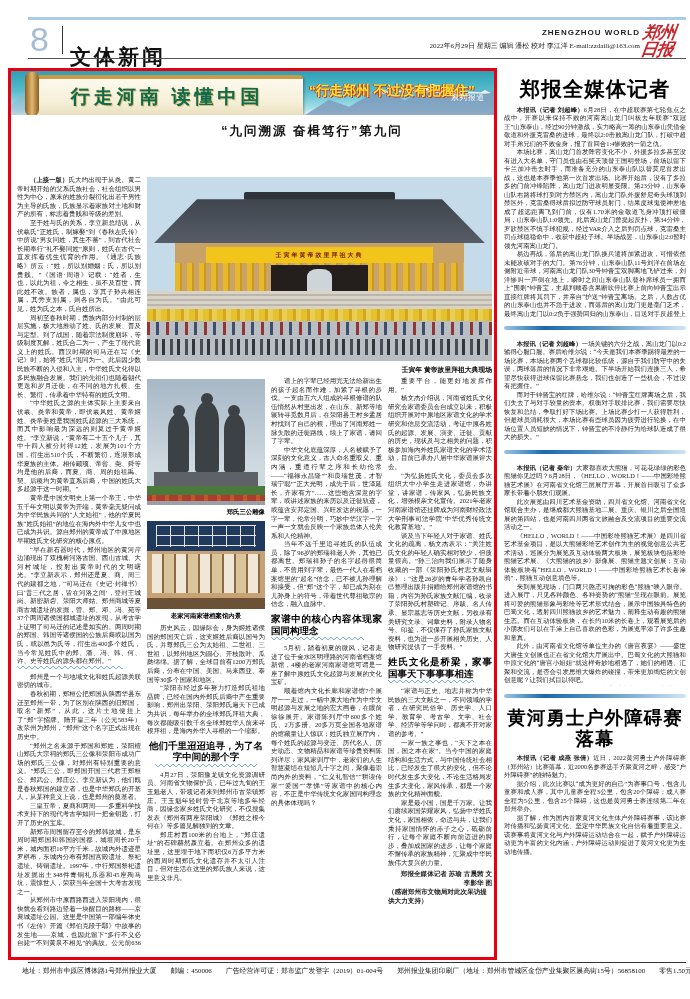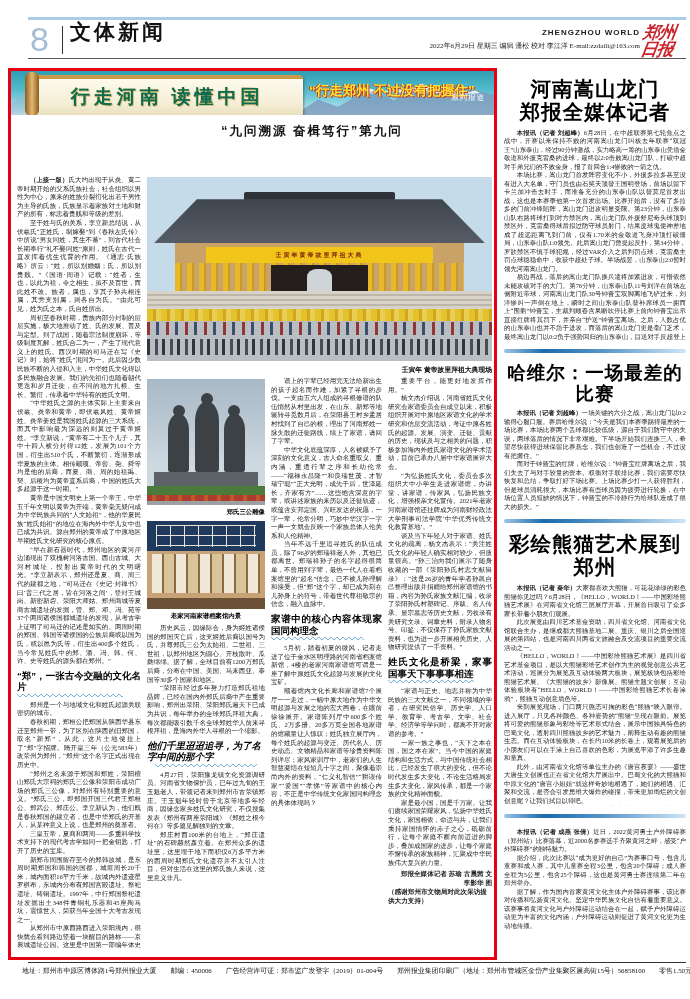--- a/index.html
+++ b/index.html
@@ -3,30 +3,30 @@
 <meta charset="utf-8">
 <style>
   html,body{margin:0;padding:0;}
   body{width:690px;height:999px;background:#ffffff;position:relative;overflow:hidden;
        font-family:"Liberation Serif",serif;color:#1a1a1a;}
   .abs{position:absolute;}
   
   .top-rule{left:28px;top:17px;width:658px;height:3px;background:#a9cce9;}
   .page-num{left:30px;top:20px;font-family:"Liberation Sans",sans-serif;font-size:34px;color:#a5bdd4;font-weight:400;}
   .head-div{left:62px;top:26px;width:1px;height:28px;background:#333;}
-  .section-name{left:70px;top:18px;font-family:"Liberation Sans",sans-serif;font-size:21px;font-weight:bold;letter-spacing:3px;color:#111;}
+  .section-name{left:70px;top:43px;font-family:"Liberation Sans",sans-serif;font-size:21px;font-weight:bold;letter-spacing:3px;color:#111;}
   .mast-en{right:50px;top:28px;font-family:"Liberation Sans",sans-serif;font-size:8px;font-weight:bold;letter-spacing:1px;color:#222;text-align:right;}
   .date-line{right:50px;top:41px;font-size:7px;color:#222;text-align:right;white-space:nowrap;}
   .mast-logo{right:2px;top:24px;width:46px;font-family:"Liberation Serif",serif;font-style:italic;font-weight:bold;
              font-size:17px;color:#c8252b;transform:skewX(-8deg);line-height:1;letter-spacing:-1px;}
   .head-rule{left:28px;top:58px;width:658px;height:1px;background:#555;}
   
   .main-box{left:8px;top:68px;width:483px;height:886px;border:3px solid #e60012;background:#fff;overflow:hidden;}
   .banner{position:absolute;left:0;top:0;width:483px;height:44px;overflow:hidden;
-          background:linear-gradient(180deg,#2e9fb4 0%,#57bccd 45%,#a9e0ea 85%,#e8f7f9 100%);}
+          background:linear-gradient(180deg,#2e9fb4 0%,#57bccd 45%,#a9e0ea 85%,#e8f7f9 100%);padding-left:11px;}
   .mtn1{position:absolute;right:0;top:6px;width:200px;height:38px;background:#7e9cbd;opacity:.85;
         clip-path:polygon(0 100%,12% 60%,22% 78%,38% 30%,50% 62%,64% 18%,78% 52%,90% 34%,100% 46%,100% 100%);}
   .mtn1b{position:absolute;right:0;top:6px;width:200px;height:38px;background:#f4f8fb;opacity:.9;
         clip-path:polygon(34% 38%,38% 30%,43% 40%,40% 44%,36% 42%,61% 28%,64% 18%,69% 30%,65% 33%,88% 40%,90% 34%,93% 42%,90% 44%);}
   .mtn2{position:absolute;left:-10px;top:10px;width:120px;height:34px;background:#8fb3cd;opacity:.5;
         clip-path:polygon(0 100%,20% 30%,40% 70%,60% 45%,80% 80%,100% 100%);}
   .scroll{position:absolute;left:20px;top:4px;width:272px;height:36px;background:linear-gradient(180deg,#fdfaee 0%,#f5eed6 70%,#e9dfbd 100%);
           border-top:4px solid #c99a48;border-bottom:4px solid #8a5d20;border-radius:4px;box-shadow:1px 2px 3px rgba(0,0,0,.35);
           display:flex;align-items:center;justify-content:center;}
   .scroll-roll{position:absolute;left:-6px;top:-7px;width:14px;height:44px;background:linear-gradient(90deg,#8a5d20,#e2b96f 50%,#8a5d20);border-radius:6px;}
@@ -40,21 +40,21 @@
   .main-title{position:absolute;left:125px;top:68px;width:352px;text-align:center;
           font-family:"Liberation Sans",sans-serif;font-weight:bold;font-size:34px;letter-spacing:2px;color:#000;}
   
   .col{position:absolute;overflow:hidden;font-size:6.5px;line-height:8.6px;text-align:justify;color:#222;}
   .col p{margin:0;text-indent:2em;}
   .subhead{font-family:"Liberation Sans",sans-serif;font-weight:bold;font-size:9.5px;line-height:11.5px;
            color:#000;margin:4px 0 1px 0;text-indent:0;}
   .wave{height:4px;margin:0 18px 3px 0;
         background:radial-gradient(circle at 3px 0px,rgba(0,0,0,0) 1.7px,#7ab2d8 1.8px,#7ab2d8 2.6px,rgba(0,0,0,0) 2.7px);
         background-size:6px 4px;background-repeat:repeat-x;}
-  .subhead.center{text-align:left;font-style:italic;}
+  .subhead.center{text-align:center;}
   .lead strong,.col strong{font-family:"Liberation Sans",sans-serif;font-size:6.3px;}
   .caption{position:absolute;font-family:"Liberation Sans",sans-serif;font-weight:bold;font-size:6.8px;color:#000;}
   .byline-block{text-align:right;font-family:"Liberation Sans",sans-serif;font-weight:bold;font-size:6.6px;line-height:9px;margin-top:2px;}
   .credit{font-family:"Liberation Sans",sans-serif;font-weight:bold;font-size:6.6px;line-height:8.6px;text-align:left;margin-top:1px;}
   
   .photo{position:absolute;overflow:hidden;background:#c6dbe9;}
   .p1-roof{position:absolute;left:2%;top:10%;width:96%;height:26%;background:linear-gradient(180deg,#3d434b,#565d66);
            clip-path:polygon(0 100%,13% 8%,87% 8%,100% 100%);}
   .p1-ridge{position:absolute;left:28%;top:8%;width:44%;height:5%;background:#2e333a;border-radius:2px;}
   .p1-face{position:absolute;left:8%;top:36%;width:84%;height:26%;background:#c9a268;}
@@ -131,21 +131,20 @@
 
   <div class="col" style="left:6px;top:105px;width:124px;height:772px;">
     <p class="lead"><strong>（上接一版）</strong><span>氏大约出现于从炎、黄二帝时期开始的父系氏族社会，社会组织以男性为中心，原来的姓族分裂衍化出若干男性为主导的氏族，氏族显示着家族对土地和财产的所有，标志着贵贱和等级的差别。</span></p>
     <div>
         <p>至于姓与氏的关系，李立新总结说，从伏羲氏“正姓氏，制嫁娶”到《春秋左氏传》中所说“男女同姓，其生不蕃”，到古代社会长期奉行“礼不娶同姓”原则，姓氏在古代一直发挥着优生优育的作用。《通志·氏族略》所云：“姓，所以别婚姻；氏，所以别贵贱。”《国语·周语》记载：“姓者，生也，以此为祖，令之相生，虽不及百世，而此姓不改。族者，属也，享其子孙共相连属，其旁支别属，则各自为氏。”由此可见，姓为氏之本，氏自姓所出。</p>
         <p>周初至春秋时期，贵族内部分封制的层层实施，极大地推动了姓、氏的发展、普及与定型。到了战国，随着宗法制度崩坏，等级制度瓦解，姓氏合二为一，产生了现代意义上的姓氏。西汉时期的司马迁在写《史记》时，始将“姓氏”混同为一。此后因少数民族不断的入侵和入主，中华姓氏文化得以多民族融合发展。我们的先祖们也随着朝代更迭和岁月迁徙，在不同的地方扎根、生长、繁衍，传承着中华特有的姓氏文明。</p>
         <p>“中华姓氏之源的主体实际上主要来自伏羲、炎帝和黄帝，即伏羲风姓、黄帝姬姓、炎帝姜姓是我国姓氏起源的三大系统，而其中影响最为深远的则莫过于黄帝姬姓。”李立新说，“黄帝有二十五个儿子，其中十四人被分封得12姓，发展为101个方国，衍生出510个氏，不断繁衍，逐渐形成华夏族的主体。相传颛顼、帝喾、尧、舜等均是他的后裔，而夏、商、周的始祖禹、契、后稷均为黄帝直系后裔，中国的姓氏大多起源于这一时期。”</p>
         <p>黄帝是中国文明史上第一个帝王，中华五千年文明以黄帝为开端，黄帝毫无疑问成为中华民族共同的“人文始祖”，他的华夏民族“姓氏始祖”的地位在海内外中华儿女中也已成为共识。源自郑州的黄帝成了中原地区早期姓氏文化研究的核心原点。</p>
         <p>“早在新石器时代，郑州地区的黄河岸边涌现出了双槐树河洛古国、西山古城、大河村城址，投射出黄帝时代的文明曙光。”李立新表示，郑州还是夏、商、周三代的建都之地，“司马迁在《史记·封禅书》曰‘昔三代之居，皆在河洛之间’，登封王城岗、新密新砦、荥阳大师姑、郑州商城等夏商古城遗址的发掘，管、郑、邓、冯、苑等37个两周诸侯国都城遗址的发现，从考古学上证明了司马迁的记述是如实的。两周时期的郑国、韩国等诸侯国的公族后裔或以国为氏，或以邑为氏等，衍生出400多个姓氏，当今常见姓氏中的郑、潘、冯、韩、何、许、史等姓氏的源头都在郑州。”</p>
       </div>
-    <h3 class="subhead">“郑”，一张古今交融的文化名片</h3>
     <div class="wave"></div>
     <div>
         <p>郑州是一个与地域文化和姓氏起源关联密切的城市。</p>
         <p>春秋初期，郑桓公把郑国从陕西华县东迁至郑州一带，为了区别在陕西的旧郑国，取名“新郑”，从此，这片土地便挂上了“郑”字招牌。隋开皇三年（公元583年）改荥州为郑州，“郑州”这个名字正式出现在历史中。</p>
         <p>“郑州之名来源于郑国和郑姓，荥阳檀山郑氏大宗祠的郑氏三公像和荥阳市成功广场的郑氏三公像，对郑州有特别重要的意义。”郑氏三公，即郑国开国三代君王郑桓公、郑武公、郑庄公。李立新认为，他们既是春秋郑国的建立者，也是中华郑氏的开基人，从某种意义上说，也是郑州的奠基者。</p>
         <p>三皇五帝，夏商和两周——多重科学技术支持下的现代考古学如同一把金钥匙，打开了历史的宝库。</p>
         <p>新郑市周围留存至今的郑韩故城，是东周时期郑国和韩国的国都，城垣周长20千米，城内面积16平方千米，故城内外遗迹星罗棋布，东城内分布有郑国宫殿遗址、祭祀遗址、铸铜遗址。1997年，中行郑国祭祀遗址发掘出土348件青铜礼乐器和45座殉马坑，震惊世人，荣获当年全国十大考古发现之一。</p>
         <p>从郑州市中原西路西进入荥阳境内，很快就会看到路边竖着一块醒目的路标——京襄城遗址公园。这里是中国第一部编年体史书《左传》开篇《郑伯克段于鄢》中故事的发生地——京城，也因此留下“多行不义必自毙”“不到黄泉不相见”的典故。公元前636年，周王室发生宫廷政变，周襄王为避战乱，曾在城内居住，因此京城又称襄城，至今城内仍保留着“京襄城”“老王门”等村名和地名。</p>
       </div>
   </div>
@@ -233,59 +232,57 @@
     <div>
         <p>5月初，踏着初夏的微风，记者走进了位于金水区明理路的河南省档案馆新馆，4楼的老家河南家谱馆可谓是一座了解中原姓氏文化起源与发展的文化宝矿。</p>
         <p>顺着馆内文化长廊和家谱馆7个展厅一一走过，一幅中原大地作为中华文明起源与发展之地的宏大画卷，在眼前徐徐展开。家谱陈列厅中600多个姓氏、2万多册、20多万页全国各地家谱的馆藏量让人惊叹；姓氏独立展厅内，每个姓氏的起源与变迁、历代名人、历史动态、文物精品和家谱等珍贵资料陈列详尽；家风家训厅中，老家们的人生智慧凝结在短短几十字之间，聚像着崇尚内外的资料，“仁义礼智信”“耕读传家”“爱国”“孝悌”等家谱中的核心内容，不正是中华传统文化家国同构理念的具体体现吗？</p>
       </div>
   </div>
 </div>
 
 <div class="abs sidebar">
 
   <div>
-    <div class="sb-title big">河南嵩山龙门</div>
     <div class="sb-title big">郑报全媒体记者</div>
     <div class="sb-body" style="max-height:212px;">
       <p class="lead"><strong>本报讯（记者 刘超峰）</strong><span>6月28日，在中超联赛第七轮焦点之战中，开赛以来保持不败的河南嵩山龙门叫板去年联赛“双冠王”山东泰山，经过90分钟激战，实力略高一筹的山东泰山凭借金敬道和外援克雷桑的进球，最终以2:0击败嵩山龙门队，打破中超对手弟兄们的不败金身，报了首回合1:4惨败的一箭之仇。</span></p>
       <div>
           <p>本场比赛，嵩山龙门首发阵容变化不小，外援多拉多甚至没有进入大名单，守门员也由石笑天顶替王国明登场，前场以留下卡兰加冲击去时手，而准备充分的山东泰山队以替莫尼首发出战，这也是本赛季他第一次首发出场。比赛开始后，没有了多拉多的门前冲锋陷阵，嵩山龙门进攻明显受限。第23分钟，山东泰山队右路将球打到对方禁区内，嵩山龙门队外援舒尼奇头球顶到禁区外，克雷桑得球后拟过防守球员射门，结果皮球鬼使神差地成了超远距离飞到门前，仅有1.70米的金敬道飞身冲顶打破僵局，山东泰山队1:0领先。此后嵩山龙门曾提起反扑，第34分钟，罗歆禁区不慎手球犯规，经过VAR介入之后判罚点球，克雷桑主罚点球稳稳命中，收获中超处子球。半场战罢，山东泰山2:0暂时领先河南嵩山龙门。</p>
           <p>易边再战，落后的嵩山龙门队换兵遣将加紧进攻，可惜依然未能攻破对手的大门。第76分钟，山东泰山队11号刘洋在前场左侧附近带球，河南嵩山龙门队30号钟晋宝双脚离地飞铲过来，刘洋惨叫一声倒在地上，瞬时之间山东泰山队替补席球员一拥而上“围剿”钟晋宝，主裁判顾春含果断吹停比赛上前向钟晋宝出示直接红牌将其罚下，并亲自“护送”钟晋宝离场。之后，人数占优的山东泰山也并不急于进攻，而落后的嵩山龙门更是毫门乏术，最终嵩山龙门以0:2负于强势回归的山东泰山，目送对手反超登上海口赛区的榜首位置。</p>
         </div>
     </div>
   </div>
   <div class="divider"></div>
 
   <div>
-    <div class="sb-title mid">哈维尔：一场最差的比赛</div>
     <div class="sb-body" style="max-height:104px;">
       <p class="lead"><strong>本报讯（记者 刘超峰）</strong><span>一场关键的六分之战，嵩山龙门以0:2输得心服口服。赛后哈维尔说：“今天是我们本赛季踢得最差的一场比赛，本场比赛两个丢球都比较低级，源自于我们防守中的失误，两球落后的情况下非常艰难。下半场开始我们连换三人，希望尽快获得进球保留比赛悬念，我们也创造了一些机会，不过没有把握住。”</span></p>
       <div>
           <p>而对于钟晋宝的红牌，哈维尔说：“钟晋宝红牌离场之后，我们失去了与对手较量的资本。权衡对手联排比赛，我们需要尽快恢复和总结，争取打好下场比赛。上场比赛少打一人获得胜利，但是球员消耗很大，本场比赛有些球员因为疲劳进行轮换，在中场位置人员短缺的情况下，钟晋宝的不冷静行为给球队造成了很大的损失。”</p>
         </div>
     </div>
   </div>
   <div class="divider"></div>
 
   <div>
-    <div class="sb-title big">彩绘熊猫艺术展到郑州</div>
     <div class="sb-body" style="max-height:222px;">
       <p class="lead"><strong>本报讯（记者 秦华）</strong><span>大家都喜欢大熊猫，可花花绿绿的彩色熊猫你见过吗？6月28日，《HELLO，WORLD！——中国彩绘熊猫艺术展》在河南省文化馆三层展厅开幕，开展首日吸引了众多家长带着小朋友们观展。</span></p>
       <div>
           <p>此次展览由四川艺术基金资助，四川省文化馆、河南省文化馆联合主办，是继成都大熊猫基地二展、重庆、银川之后全国巡展的第四站，也是河南四川两省文旅融合及交流项目的重要交流活动之一。</p>
           <p>《HELLO，WORLD！——中国彩绘熊猫艺术展》是四川省艺术基金项目，是以大熊猫彩绘艺术创作为主的视觉创意公共艺术活动，巡展分为展览及互动体验两大板块，展览板块包括彩绘熊猫艺术展、《大熊猫的故乡》影像展、熊猫主题文创展；互动体验板块有“HELLO，WORLD！——中国彩绘熊猫艺术长卷涂鸦”，熊猫互动创意填色等。</p>
           <p>来到展览现场，门口两只憨态可掬的彩色“熊猫”映入眼帘。进入展厅，只见各种颜色、各种姿势的“熊猫”呈现在眼前。展览将可爱的熊猫形象与彩绘等艺术形式结合，展示中国独具特色的巴蜀文化，透射四川熊猫故乡的艺术魅力，阐释生动有趣的熊猫生态。而在互动体验板块，在长约10米的长卷上，观看展览后的小朋友们可以在手涂上自己喜欢的色彩，为展览平添了许多生趣和童真。</p>
           <p>此外，由河南省文化馆等单位主办的《唐宫夜宴》——盛世大唐生文创展也正在省文化馆大厅展出中。巴蜀文化的大熊猫和中原文化的“唐宫小姐姐”就这样奇妙地相遇了，她们的相遇、汇聚和交流，是否会引发思维大爆炸的碰撞，带来更加绚烂的文创创意呢？让我们拭目以待吧。</p>
           <p>据悉，该展览将展至7月3日，免费对公众开放，有意前往的观众请在“河南文旅通”小程序进行预约，并持72小时内核酸检测阴性报告入馆参观。</p>
         </div>
     </div>
   </div>
   <div class="divider"></div>
 
   <div>
+    <div class="sb-title mid">黄河勇士户外障碍赛落幕</div>
     <div class="sb-body" style="max-height:118px;">
       <p class="lead"><strong>本报讯（记者 成燕 张倩）</strong><span>近日，2022黄河勇士户外障碍赛（郑州站）比赛落幕，近2000名参赛选手齐聚黄河之畔，感受“户外障碍赛”的独特魅力。</span></p>
       <div>
           <p>据介绍，此次比赛以“成为更好的自己”为赛事口号，包含儿童赛和成人赛，其中儿童赛全程3公里，包含20个障碍；成人赛全程为5公里，包含25个障碍，这也是黄河勇士赛连续第二年在郑州举办。</p>
           <p>据了解，作为国内首家黄河文化主体户外障碍赛事，该比赛对传播和弘扬黄河文化、坚定中华民族文化自信有着重要意义。该赛事将黄河文化与户外障碍运动结合在一起，赋予户外障碍运动更为丰富的文化内涵，户外障碍运动则促进了黄河文化更为生动地传播。</p>
         </div>
     </div>
   </div>
 </div>
 

